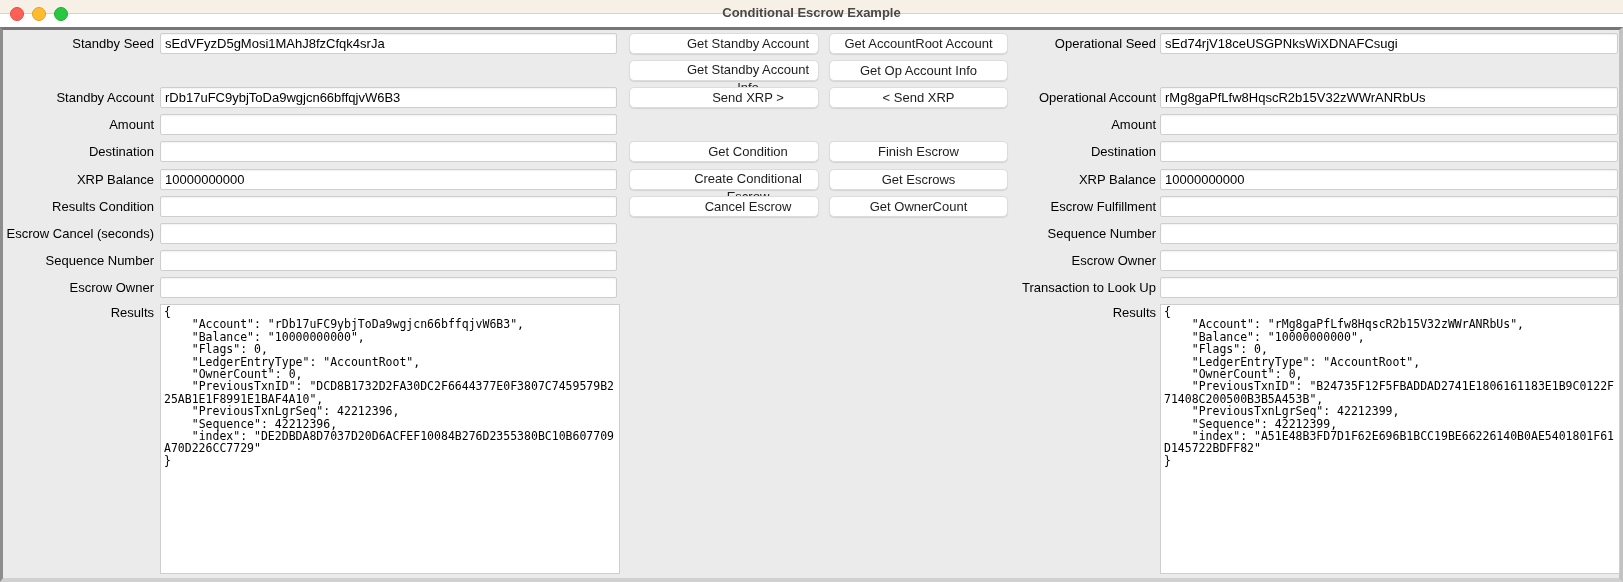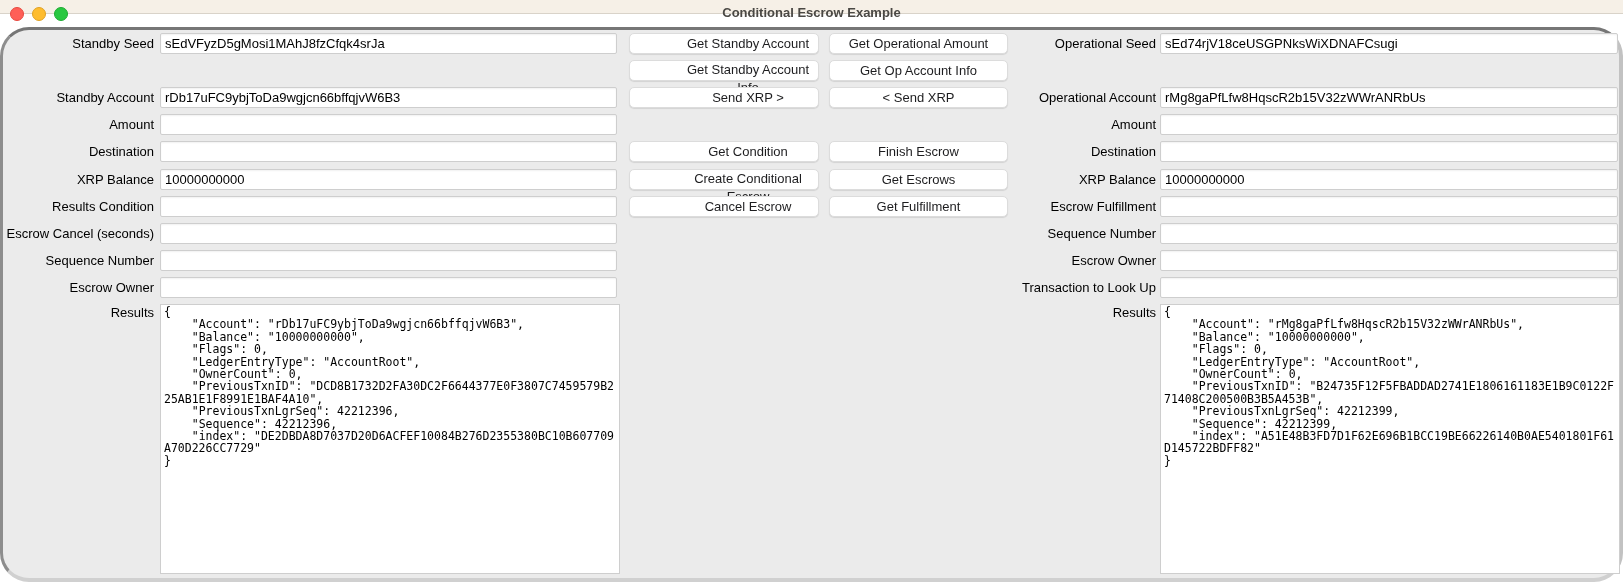--- a/index.html
+++ b/index.html
@@ -19,21 +19,21 @@
   .light.green  { background:#28c840; border:0.5px solid #1eab32; }
   .title {
     position:absolute; left:0; right:0; top:0; line-height:26px;
     text-align:center; font-size:13px; font-weight:bold; color:#4a4844;
   }
   
   .content {
     position:absolute; top:27px; left:0; right:0; bottom:0; box-sizing:border-box;
     background:#ebebeb;
     border-top:3px solid #767676; border-left:3px solid #8d8d8d;
-    border-right:4px solid #c2c2c2; border-bottom:4px solid #d0d0d0;border-radius:29px;
+    border-right:4px solid #c2c2c2; border-bottom:4px solid #d0d0d0;
   }
   .row { position:absolute; left:0; right:0; height:21px; }
   .lbl {
     position:absolute; top:0; font-size:13px; color:#000000;
     line-height:21px; white-space:nowrap;
   }
   .lbl.L { left:0;      width:151px; text-align:right; }
   .lbl.R { left:1003px; width:150px; text-align:right; }
   .fld {
     position:absolute; top:0; height:21px; box-sizing:border-box;
@@ -76,21 +76,21 @@
     </div>
     <div class="title">Conditional Escrow Example</div>
   </div>
 
   <div class="content">
 
     <div class="row" style="top:3px">
       <span class="lbl L">Standby Seed</span>
       <input class="fld L" type="text" value="sEdVFyzD5gMosi1MAhJ8fzCfqk4srJa" style="">
       <button class="btn A">Get Standby Account</button>
-      <button class="btn B">Get Operational Amount</button>
+      <button class="btn B">Get AccountRoot Account</button>
       <span class="lbl R">Operational Seed</span>
       <input class="fld R" type="text" value="sEd74rjV18ceUSGPNksWiXDNAFCsugi" style="">
     </div>
 
     <div class="row" style="top:30px">
       <button class="btn A">Get Standby Account Info</button>
       <button class="btn B">Get Op Account Info</button>
     </div>
 
     <div class="row" style="top:57px">
@@ -124,21 +124,21 @@
       <button class="btn A">Create Conditional Escrow</button>
       <button class="btn B">Get Escrows</button>
       <span class="lbl R">XRP Balance</span>
       <input class="fld R" type="text" value="10000000000" style="">
     </div>
 
     <div class="row" style="top:166px">
       <span class="lbl L">Results Condition</span>
       <input class="fld L" type="text" value="" style="">
       <button class="btn A">Cancel Escrow</button>
-      <button class="btn B">Get Fulfillment</button>
+      <button class="btn B">Get OwnerCount</button>
       <span class="lbl R">Escrow Fulfillment</span>
       <input class="fld R" type="text" value="" style="">
     </div>
 
     <div class="row" style="top:193px">
       <span class="lbl L">Escrow Cancel (seconds)</span>
       <input class="fld L" type="text" value="" style="">
       <span class="lbl R">Sequence Number</span>
       <input class="fld R" type="text" value="" style="">
     </div>

